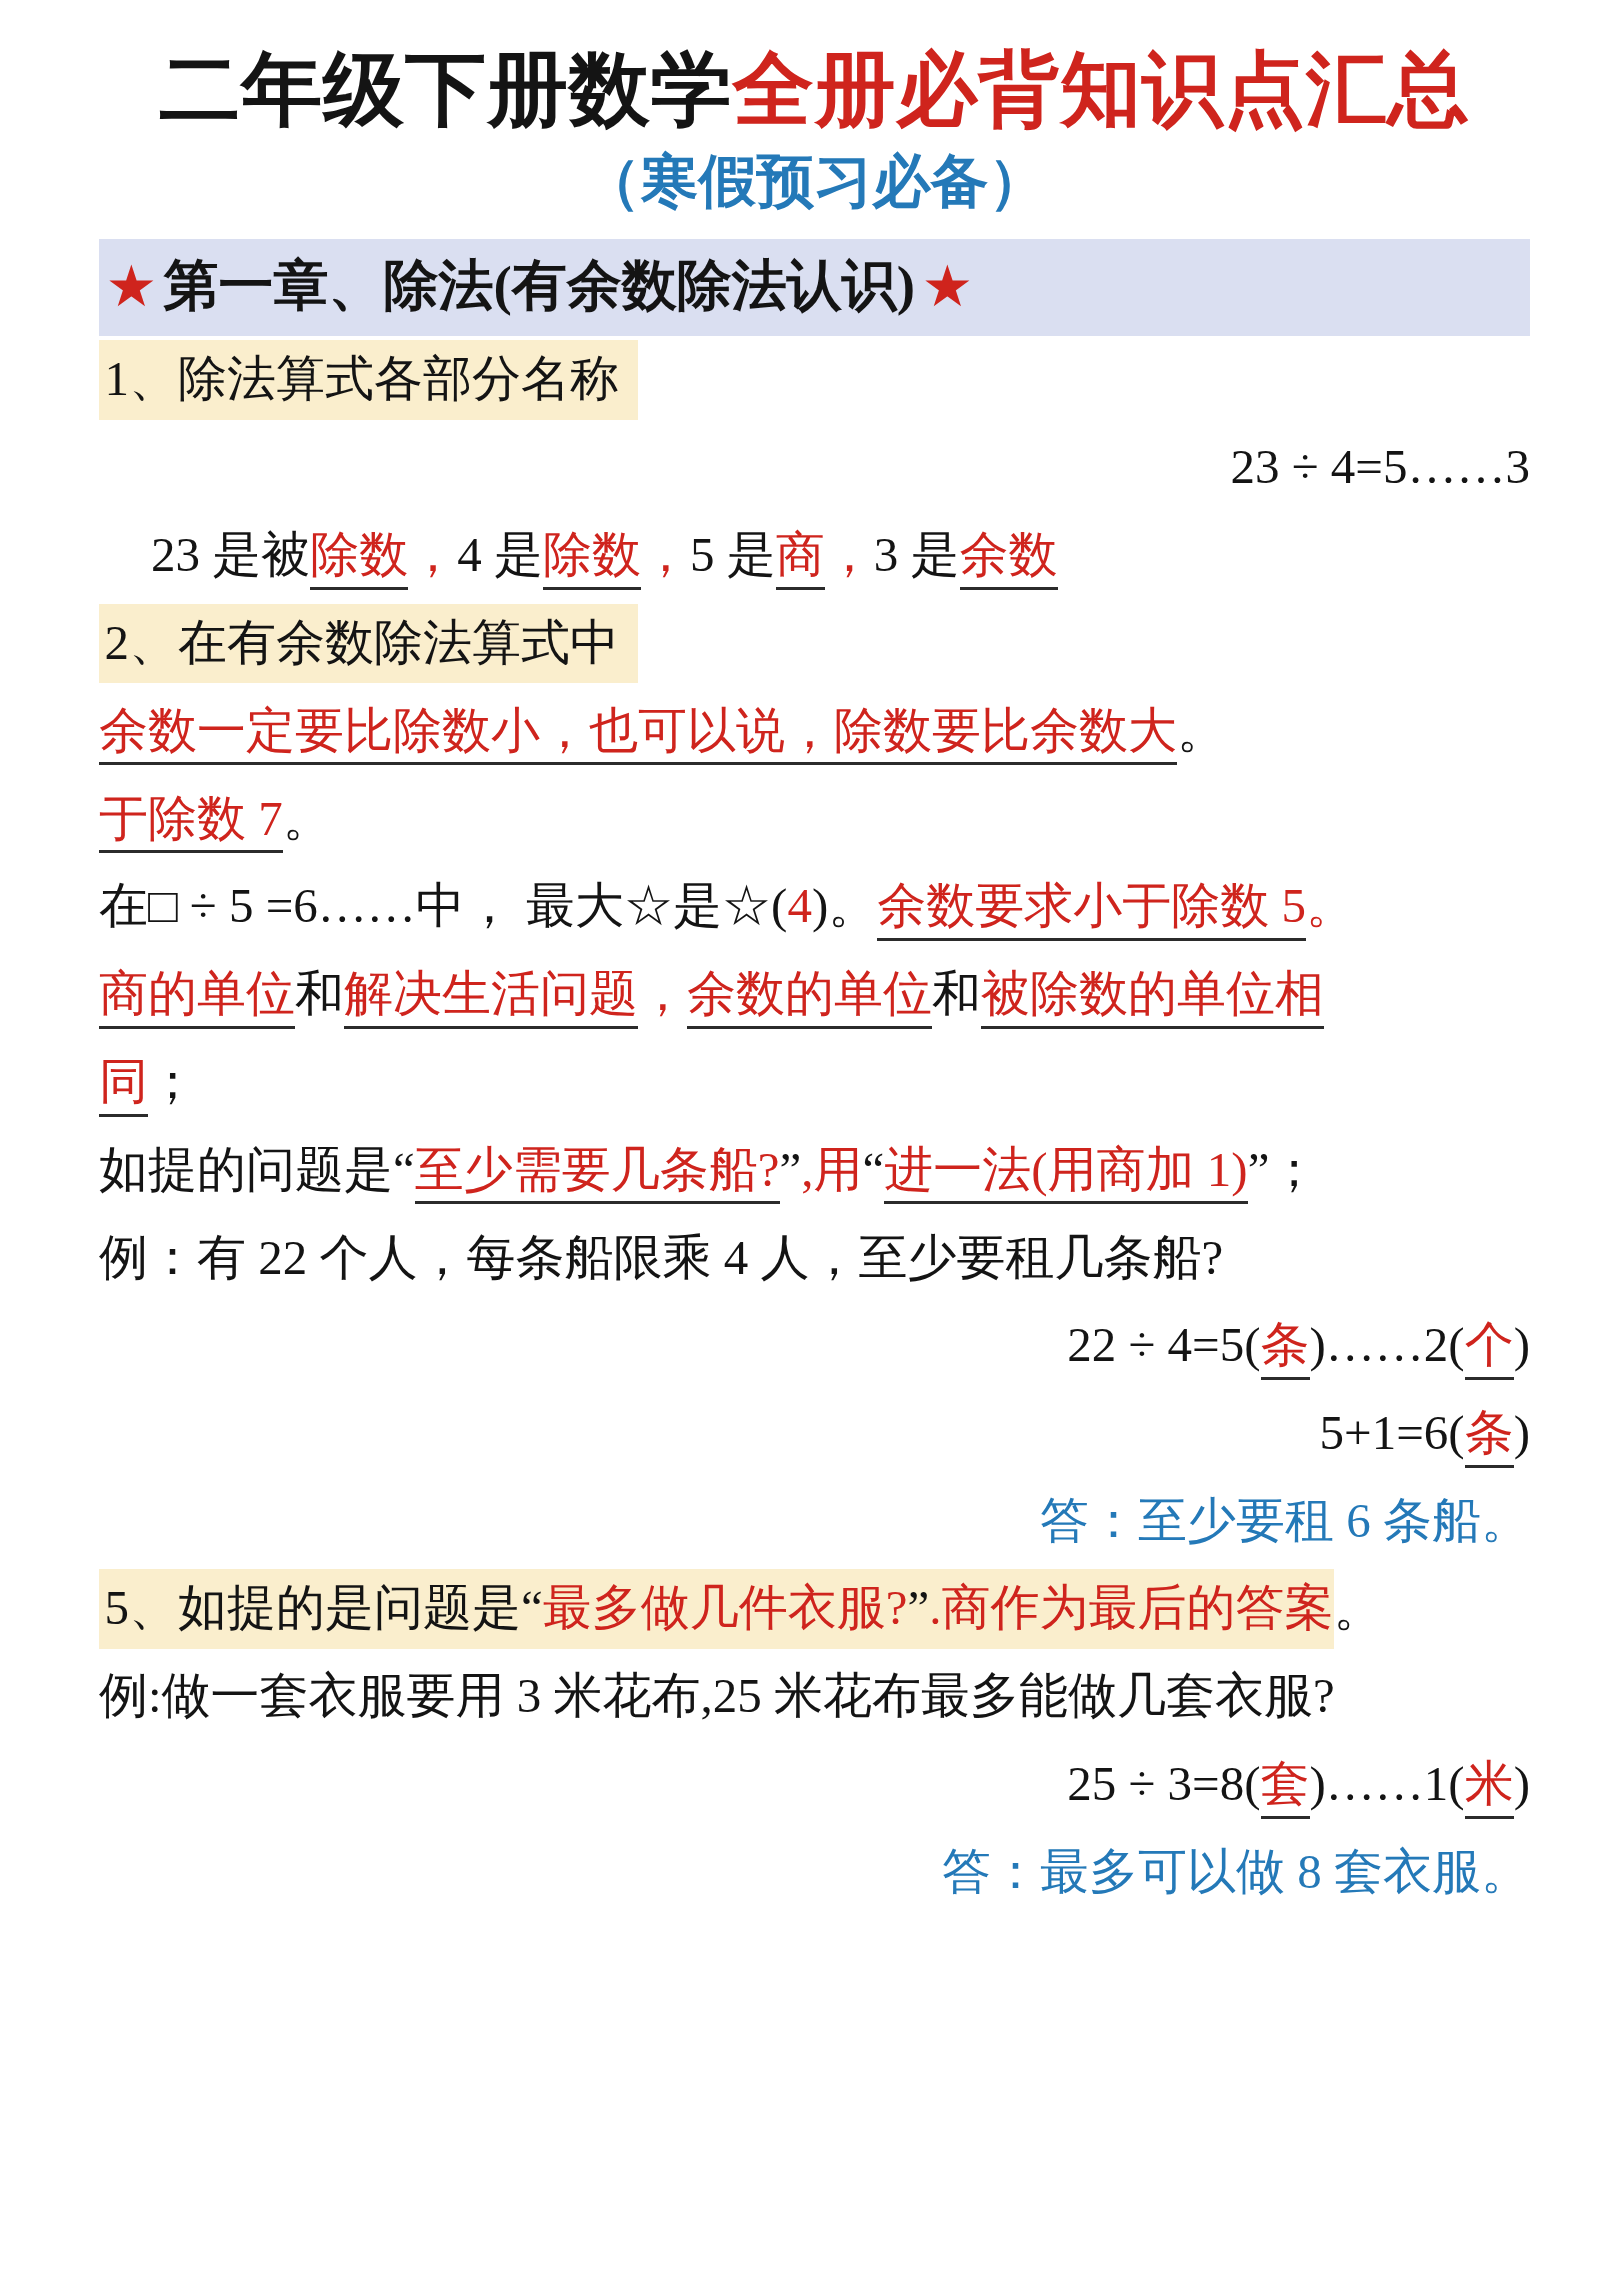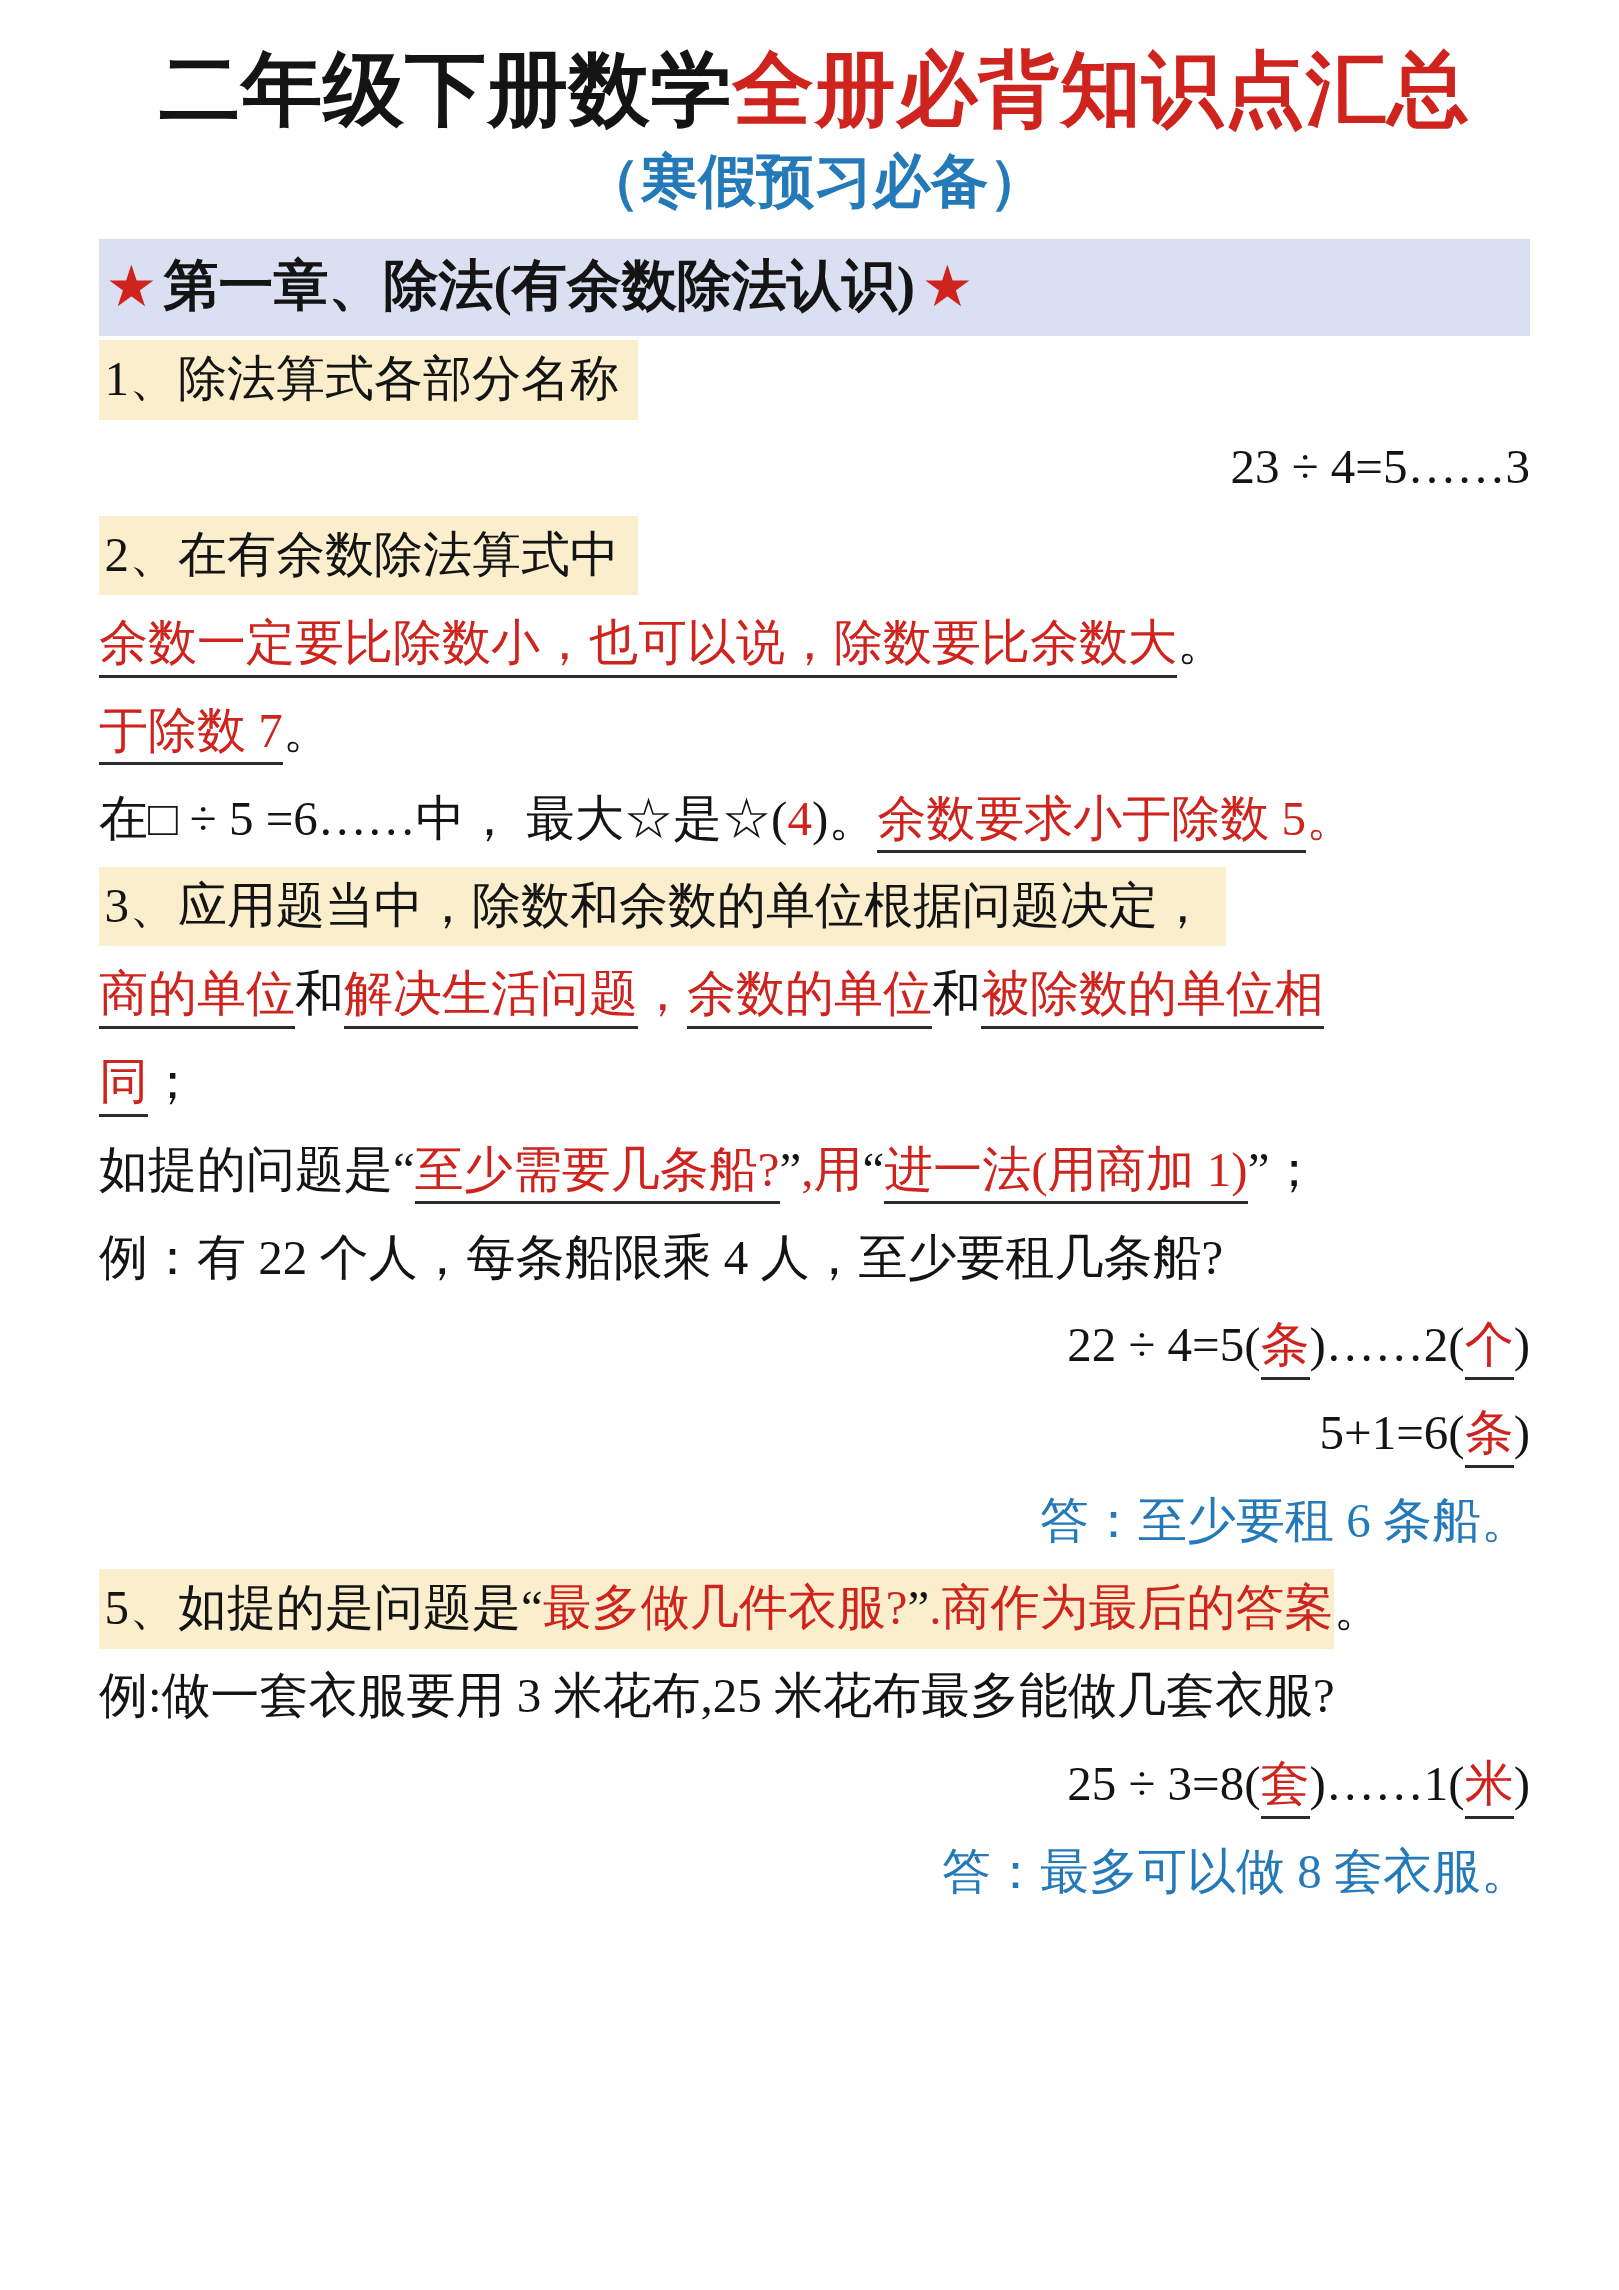--- a/index.html
+++ b/index.html
@@ -82,25 +82,25 @@
 
   <h1 class="title"><span class="t-black">二年级下册数学</span><span class="t-red">全册必背知识点汇总</span></h1>
 
   <div class="subtitle">（寒假预习必备）</div>
 
   <div class="chapter-bar"><span class="star">★</span><span>第一章、除法(有余数除法认识)</span><span class="star">★</span></div>
 
   <div id="content">
       <div class="line"><span class="seg hl hl-end">1、除法算式各部分名称</span></div>
       <div class="line center"><span class="seg">23 ÷ 4=5……3</span></div>
+      <div class="line indent"><span class="seg">23 是被</span><span class="seg red u">除数</span><span class="seg red">，</span><span class="seg">4 是</span><span class="seg red u">除数</span><span class="seg red">，</span><span class="seg">5 是</span><span class="seg red u">商</span><span class="seg red">，</span><span class="seg">3 是</span><span class="seg red u">余数</span></div>
       <div class="line"><span class="seg hl hl-end">2、在有余数除法算式中</span></div>
       <div class="line"><span class="seg red u">余数一定要比除数小，也可以说，除数要比余数大</span><span class="seg">。</span></div>
       <div class="line"><span class="seg red u">于除数 7</span><span class="seg">。</span></div>
       <div class="line"><span class="seg">在□ ÷ 5 =6……中， 最大☆是☆(</span><span class="seg red">4</span><span class="seg">)。</span><span class="seg red u">余数要求小于除数 5</span><span class="seg red">。</span></div>
-      <div class="line"><span class="seg hl hl-end">3、应用题当中，除数和余数的单位根据问题决定，</span></div>
       <div class="line"><span class="seg red u">商的单位</span><span class="seg">和</span><span class="seg red u">解决生活问题</span><span class="seg red">，</span><span class="seg red u">余数的单位</span><span class="seg">和</span><span class="seg red u">被除数的单位相</span></div>
       <div class="line"><span class="seg red u">同</span><span class="seg">；</span></div>
       <div class="line"><span class="seg">如提的问题是“</span><span class="seg red u">至少需要几条船?</span><span class="seg">”</span><span class="seg red">,用</span><span class="seg">“</span><span class="seg red u">进一法(用商加 1)</span><span class="seg">”</span><span class="seg">；</span></div>
       <div class="line"><span class="seg">例：有 22 个人，每条船限乘 4 人，至少要租几条船?</span></div>
       <div class="line center"><span class="seg">22 ÷ 4=5(</span><span class="seg red u">条</span><span class="seg">)……2(</span><span class="seg red u">个</span><span class="seg">)</span></div>
       <div class="line center"><span class="seg">5+1=6(</span><span class="seg red u">条</span><span class="seg">)</span></div>
       <div class="line center"><span class="seg blue">答：至少要租 6 条船。</span></div>
       <div class="line"><span class="seg hl">5、如提的是问题是“</span><span class="seg hl red">最多做几件衣服?</span><span class="seg hl">”</span><span class="seg hl red">.商作为最后的答案</span><span class="seg">。</span></div>
       <div class="line"><span class="seg">例:做一套衣服要用 3 米花布,25 米花布最多能做几套衣服?</span></div>
       <div class="line center"><span class="seg">25 ÷ 3=8(</span><span class="seg red u">套</span><span class="seg">)……1(</span><span class="seg red u">米</span><span class="seg">)</span></div>

